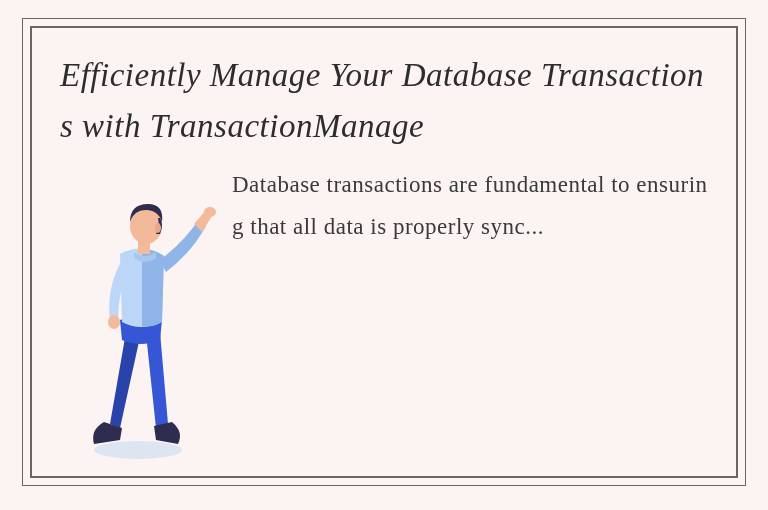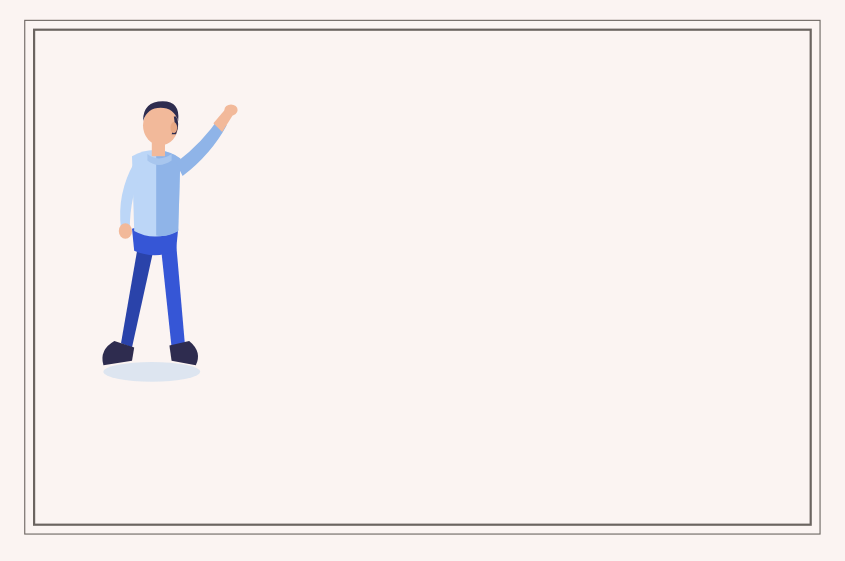--- a/index.html
+++ b/index.html
@@ -58,20 +58,21 @@
     word-break: break-all;
   }
   svg { display: block; }
 </style>
 </head>
 <body>
 
 <div class="outer-frame">
   <div class="inner-frame">
 
+    <div class="title">Efficiently Manage Your Database Transactions with TransactionManage</div>
 
     <div class="content-row">
 
       <div class="illustration">
         <svg viewBox="0 0 160 300" width="160" height="300">
 
           <ellipse cx="78" cy="288" rx="44" ry="9" fill="#d9e3ef" opacity="0.9"></ellipse>
 
           <path d="M66 170 L50 262 L60 266 L80 175 Z" fill="#2a43aa"></path>
 
@@ -103,17 +104,18 @@
 
           <path d="M70 60 Q70 42 88 42 Q104 42 102 60 Q98 48 86 48 Q74 48 70 60 Z" fill="#2e2c4f"></path>
           <path d="M100 56 Q104 62 100 72 L96 72 Q100 64 98 56 Z" fill="#2e2c4f"></path>
 
           <ellipse cx="98" cy="66" rx="3" ry="5" fill="#e8a884"></ellipse>
 
           <path d="M74 90 Q84 98 96 90 L96 96 Q84 104 74 96 Z" fill="#a8c6ee"></path>
         </svg>
       </div>
 
+      <div class="body-text">Database transactions are fundamental to ensuring that all data is properly sync...</div>
 
     </div>
 
   </div>
 </div>
 
 </body></html>

